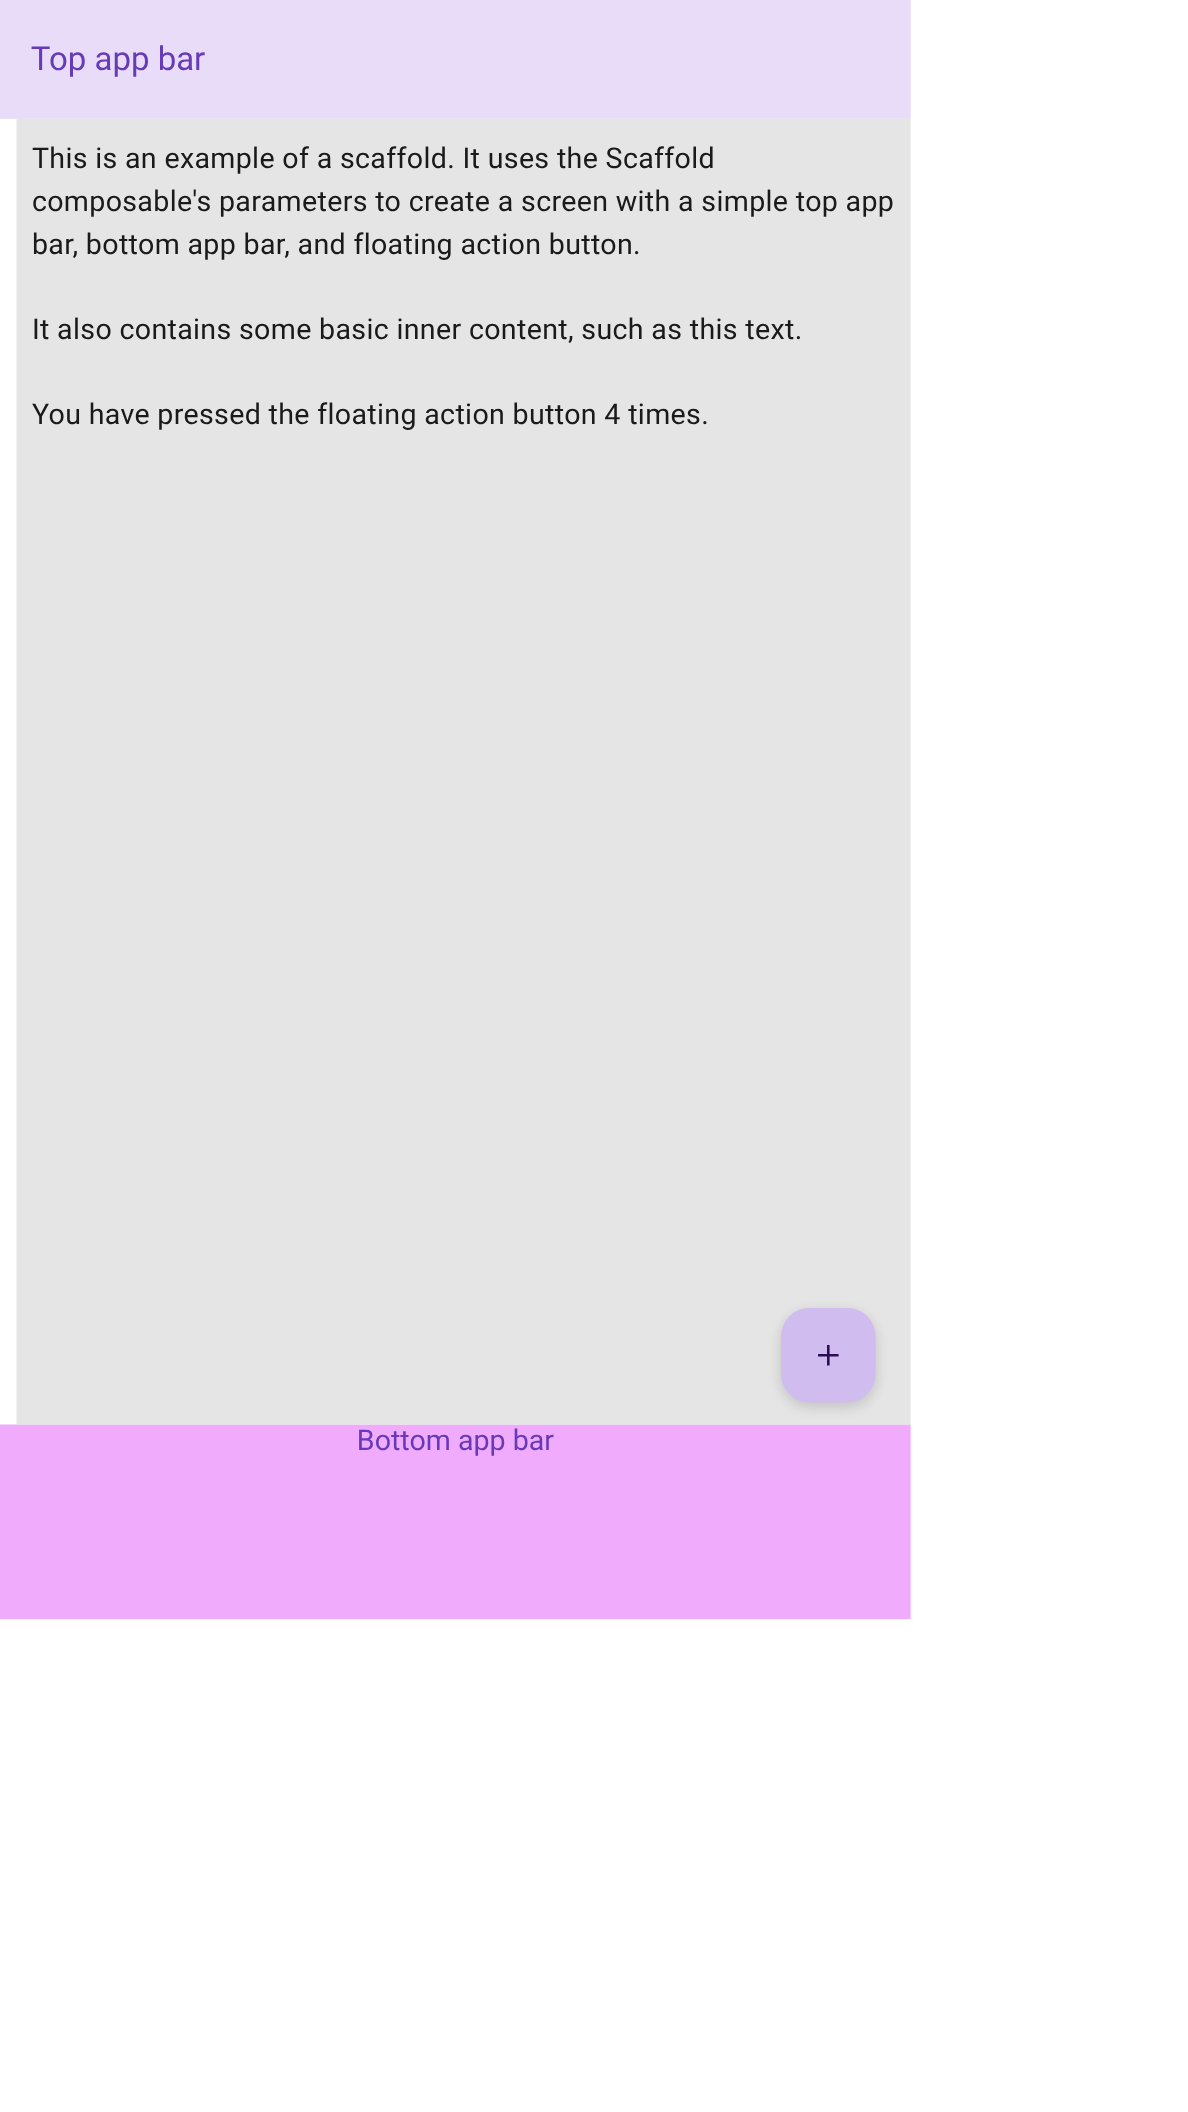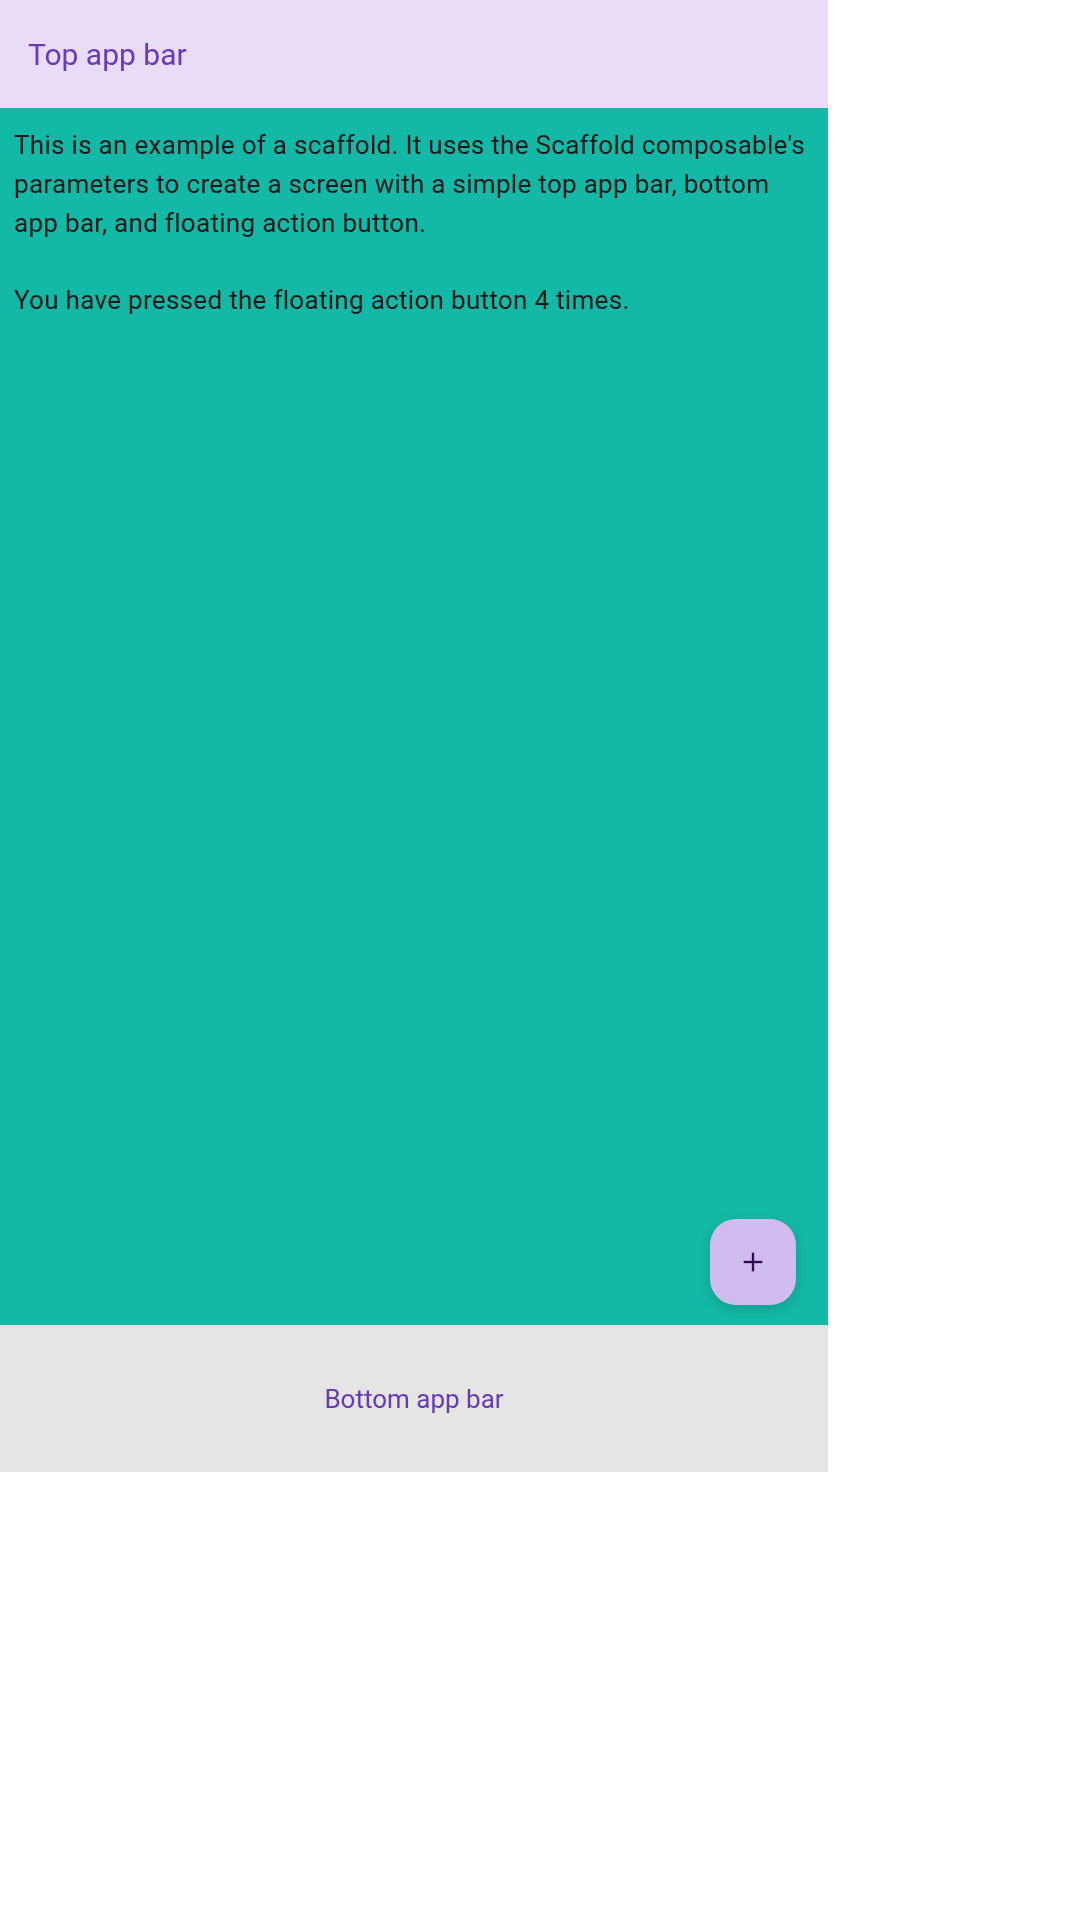--- a/index.html
+++ b/index.html
@@ -28,22 +28,23 @@
     
     .top-app-bar-title {
       color: #673ab7;
       font-size: 30px;
       font-weight: 400;
     }
     
     .content {
       flex: 1;
       padding: 18px 14px;
-      background: #14b8a6;
+      background: #e5e5e5;
       position: relative;
+      margin-left: 15px;
     }
     
     .content-text {
       color: #1a1a1a;
       font-size: 26px;
       line-height: 1.5;
       letter-spacing: 0.3px;
     }
     
     .paragraph {
@@ -74,43 +75,44 @@
       width: 28px;
       height: 28px;
     }
     
     .fab-icon svg {
       width: 100%;
       height: 100%;
     }
     
     .bottom-app-bar {
-      background: #e5e5e5;
-      height: 147px;
+      background: #f0abfc;
+      height: 177px;
       display: flex;
-      align-items: center;
+      align-items: flex-start;
       justify-content: center;
     }
     
     .bottom-app-bar-text {
       color: #673ab7;
       font-size: 26px;
       font-weight: 400;
     }
   </style>
 </head>
 <body>
 
 <div class="top-app-bar">
   <span class="top-app-bar-title">Top app bar</span>
 </div>
 
 <div class="content">
   <div class="content-text">
     <div class="paragraph">This is an example of a scaffold. It uses the Scaffold composable's parameters to create a screen with a simple top app bar, bottom app bar, and floating action button.</div>
+    <div class="paragraph">It also contains some basic inner content, such as this text.</div>
     <div class="paragraph">You have pressed the floating action button 4 times.</div>
   </div>
 
   <button class="fab">
     <span class="fab-icon">
       <svg viewBox="0 0 24 24" fill="none" stroke="#2d0c57" stroke-width="2">
         <line x1="12" y1="4" x2="12" y2="20"></line>
         <line x1="4" y1="12" x2="20" y2="12"></line>
       </svg>
     </span>

